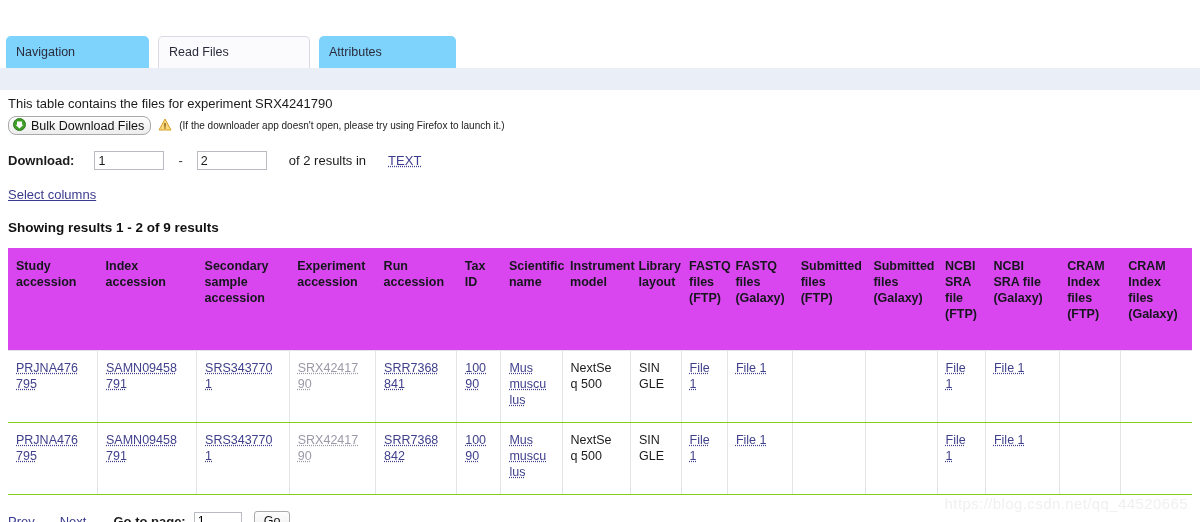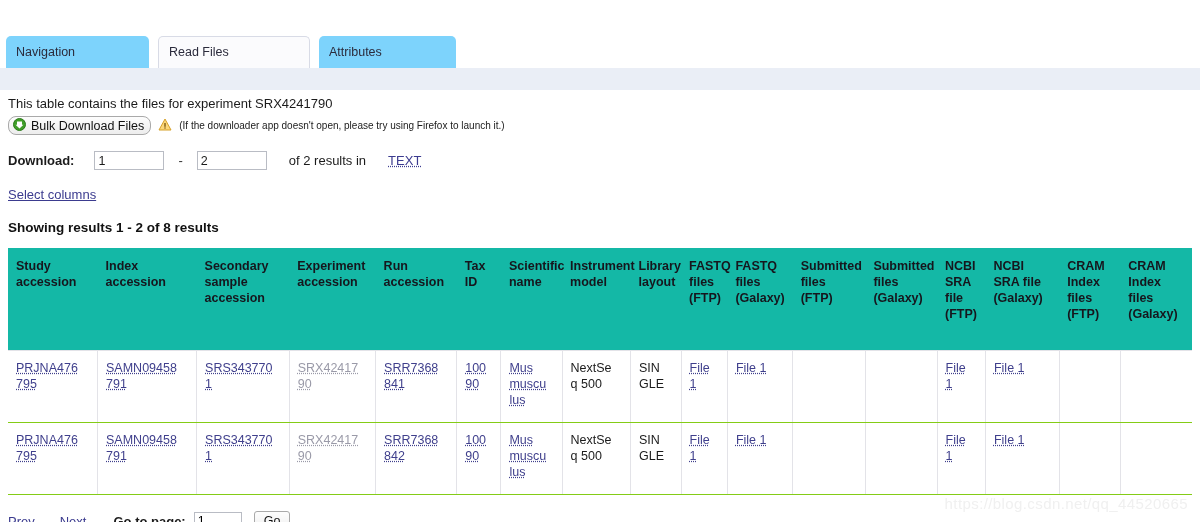--- a/index.html
+++ b/index.html
@@ -146,21 +146,21 @@
     padding: 13px 0 0 8px;
     width: 1184px;
   }
   table.results {
     border-collapse: collapse;
     table-layout: fixed;
     width: 1184px;
     font-size: 12.5px;
   }
   table.results thead th {
-    background: #14b8a6;
+    background: #d946ef;
     text-align: left;
     vertical-align: top;
     font-weight: bold;
     color: #16161d;
     padding: 10px 6px 28px 8px;
     line-height: 16px;
     border: none;
   }
   table.results tbody td {
     vertical-align: top;
@@ -279,21 +279,21 @@
     <span class="dash">-</span>
     <input class="numbox" type="text" value="2" style="">
     <span class="ofres">of 2 results in</span>
     <a class="txtlink">TEXT</a>
   </div>
 
   <div class="selcols">
     <a>Select columns</a>
   </div>
 
-  <div class="showing">Showing results 1 - 2 of 8 results</div>
+  <div class="showing">Showing results 1 - 2 of 9 results</div>
 
   <div class="tablewrap">
     <table class="results">
       <colgroup>
         <col style="width:85px">
           <col style="width:94px">
           <col style="width:88px">
         <col style="width:82px">
           <col style="width:77px">
           <col style="width:42px">

